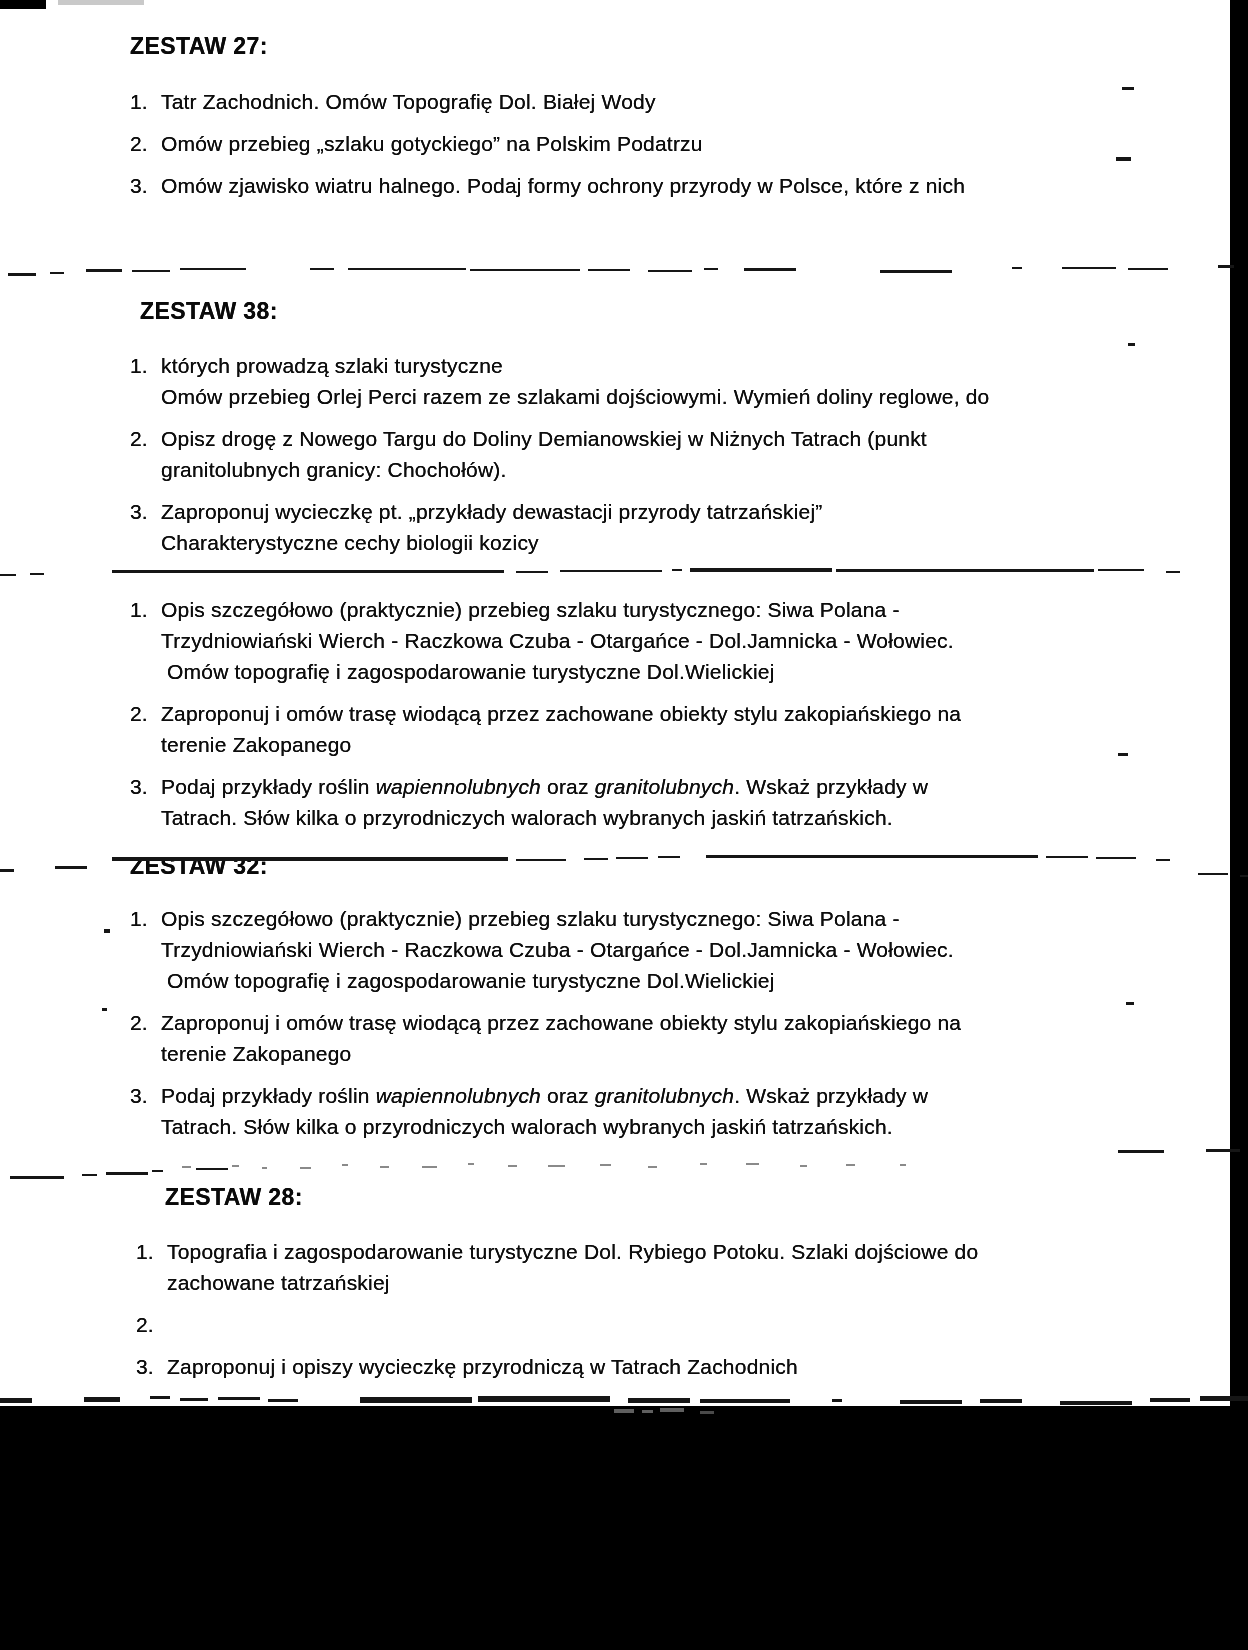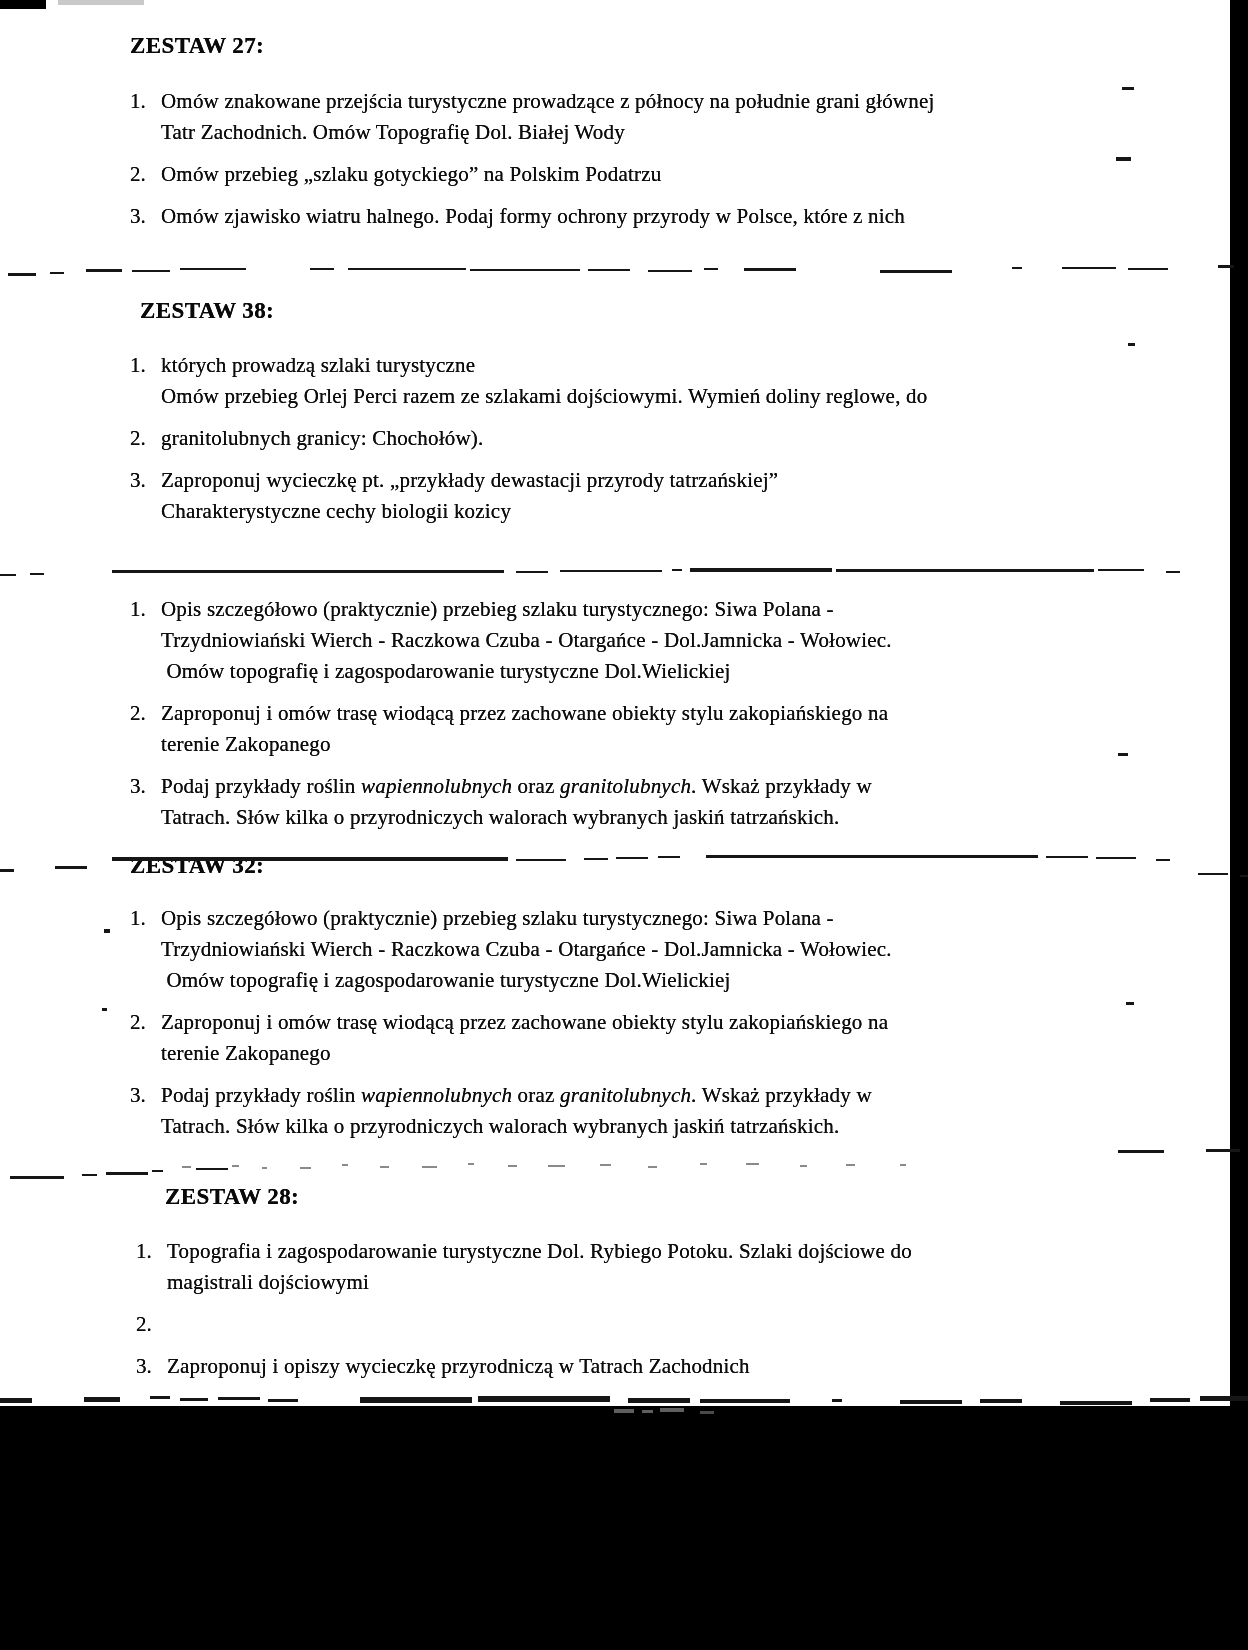--- a/index.html
+++ b/index.html
@@ -1,21 +1,21 @@
 <!DOCTYPE html>
 <html><head>
 <meta charset="utf-8">
 <style>
   html,body { margin:0; padding:0; }
   body {
     width:1248px; height:1650px; background:#ffffff; overflow:hidden;
   }
   .page {
     position:relative; width:1248px; height:1650px; background:#ffffff;
-    font-family:Liberation Serif, serif; color:#0d0d0d;
+    font-family:Liberation Sans, sans-serif; color:#0d0d0d;
   }
   .qhead {
     position:absolute; margin:0; font-size:23px; font-weight:700;
     letter-spacing:.4px; white-space:pre; color:#0a0a0a;
     text-shadow:0 0 .6px currentColor;
   }
   .qlist {
     position:absolute; margin:0; padding:0; list-style:none; width:1010px;
   }
   .qlist li { display:flex; margin:0 0 11px 0; }
@@ -36,21 +36,20 @@
 </head>
 <body>
 
 <div class="page">
 
   <h2 class="qhead" style="top:33px;left:130px">ZESTAW 27:</h2>
   <ol class="qlist" style="top:86px;left:130px">
       <li>
         <span class="num">1.</span>
         <div class="txt">
-          <div class="line"><span>Omów znakowane przejścia turystyczne prowadzące z północy na południe grani głównej</span></div>
           <div class="line"><span>Tatr Zachodnich. Omów Topografię Dol. Białej Wody</span></div>
         </div>
       </li>
       <li>
         <span class="num">2.</span>
         <div class="txt">
           <div class="line"><span>Omów przebieg „szlaku gotyckiego” na Polskim Podatrzu</span></div>
         </div>
       </li>
       <li>
@@ -66,20 +65,21 @@
       <li>
         <span class="num">1.</span>
         <div class="txt">
           <div class="line"><span>których prowadzą szlaki turystyczne</span></div>
           <div class="line"><span>Omów przebieg Orlej Perci razem ze szlakami dojściowymi. Wymień doliny reglowe, do</span></div>
         </div>
       </li>
       <li>
         <span class="num">2.</span>
         <div class="txt">
+          <div class="line"><span>Opisz drogę z Nowego Targu do Doliny Demianowskiej w Niżnych Tatrach (punkt</span></div>
           <div class="line"><span>granitolubnych granicy: Chochołów).</span></div>
         </div>
       </li>
       <li>
         <span class="num">3.</span>
         <div class="txt">
           <div class="line"><span>Zaproponuj wycieczkę pt. „przykłady dewastacji przyrody tatrzańskiej”</span></div>
           <div class="line"><span>Charakterystyczne cechy biologii kozicy</span></div>
         </div>
       </li>
@@ -135,21 +135,21 @@
         </div>
       </li>
     </ol>
 
   <h2 class="qhead" style="top:1184px;left:165px">ZESTAW 28:</h2>
   <ol class="qlist" style="top:1236px;left:136px">
       <li>
         <span class="num">1.</span>
         <div class="txt">
           <div class="line"><span>Topografia i zagospodarowanie turystyczne Dol. Rybiego Potoku. Szlaki dojściowe do</span></div>
-          <div class="line"><span>magistrali dojściowymi</span></div>
+          <div class="line"><span>zachowane tatrzańskiej</span></div>
         </div>
       </li>
       <li>
         <span class="num">2.</span>
       </li>
       <li>
         <span class="num">3.</span>
         <div class="txt">
           <div class="line"><span>Zaproponuj i opiszy wycieczkę przyrodniczą w Tatrach Zachodnich</span></div>
         </div>

